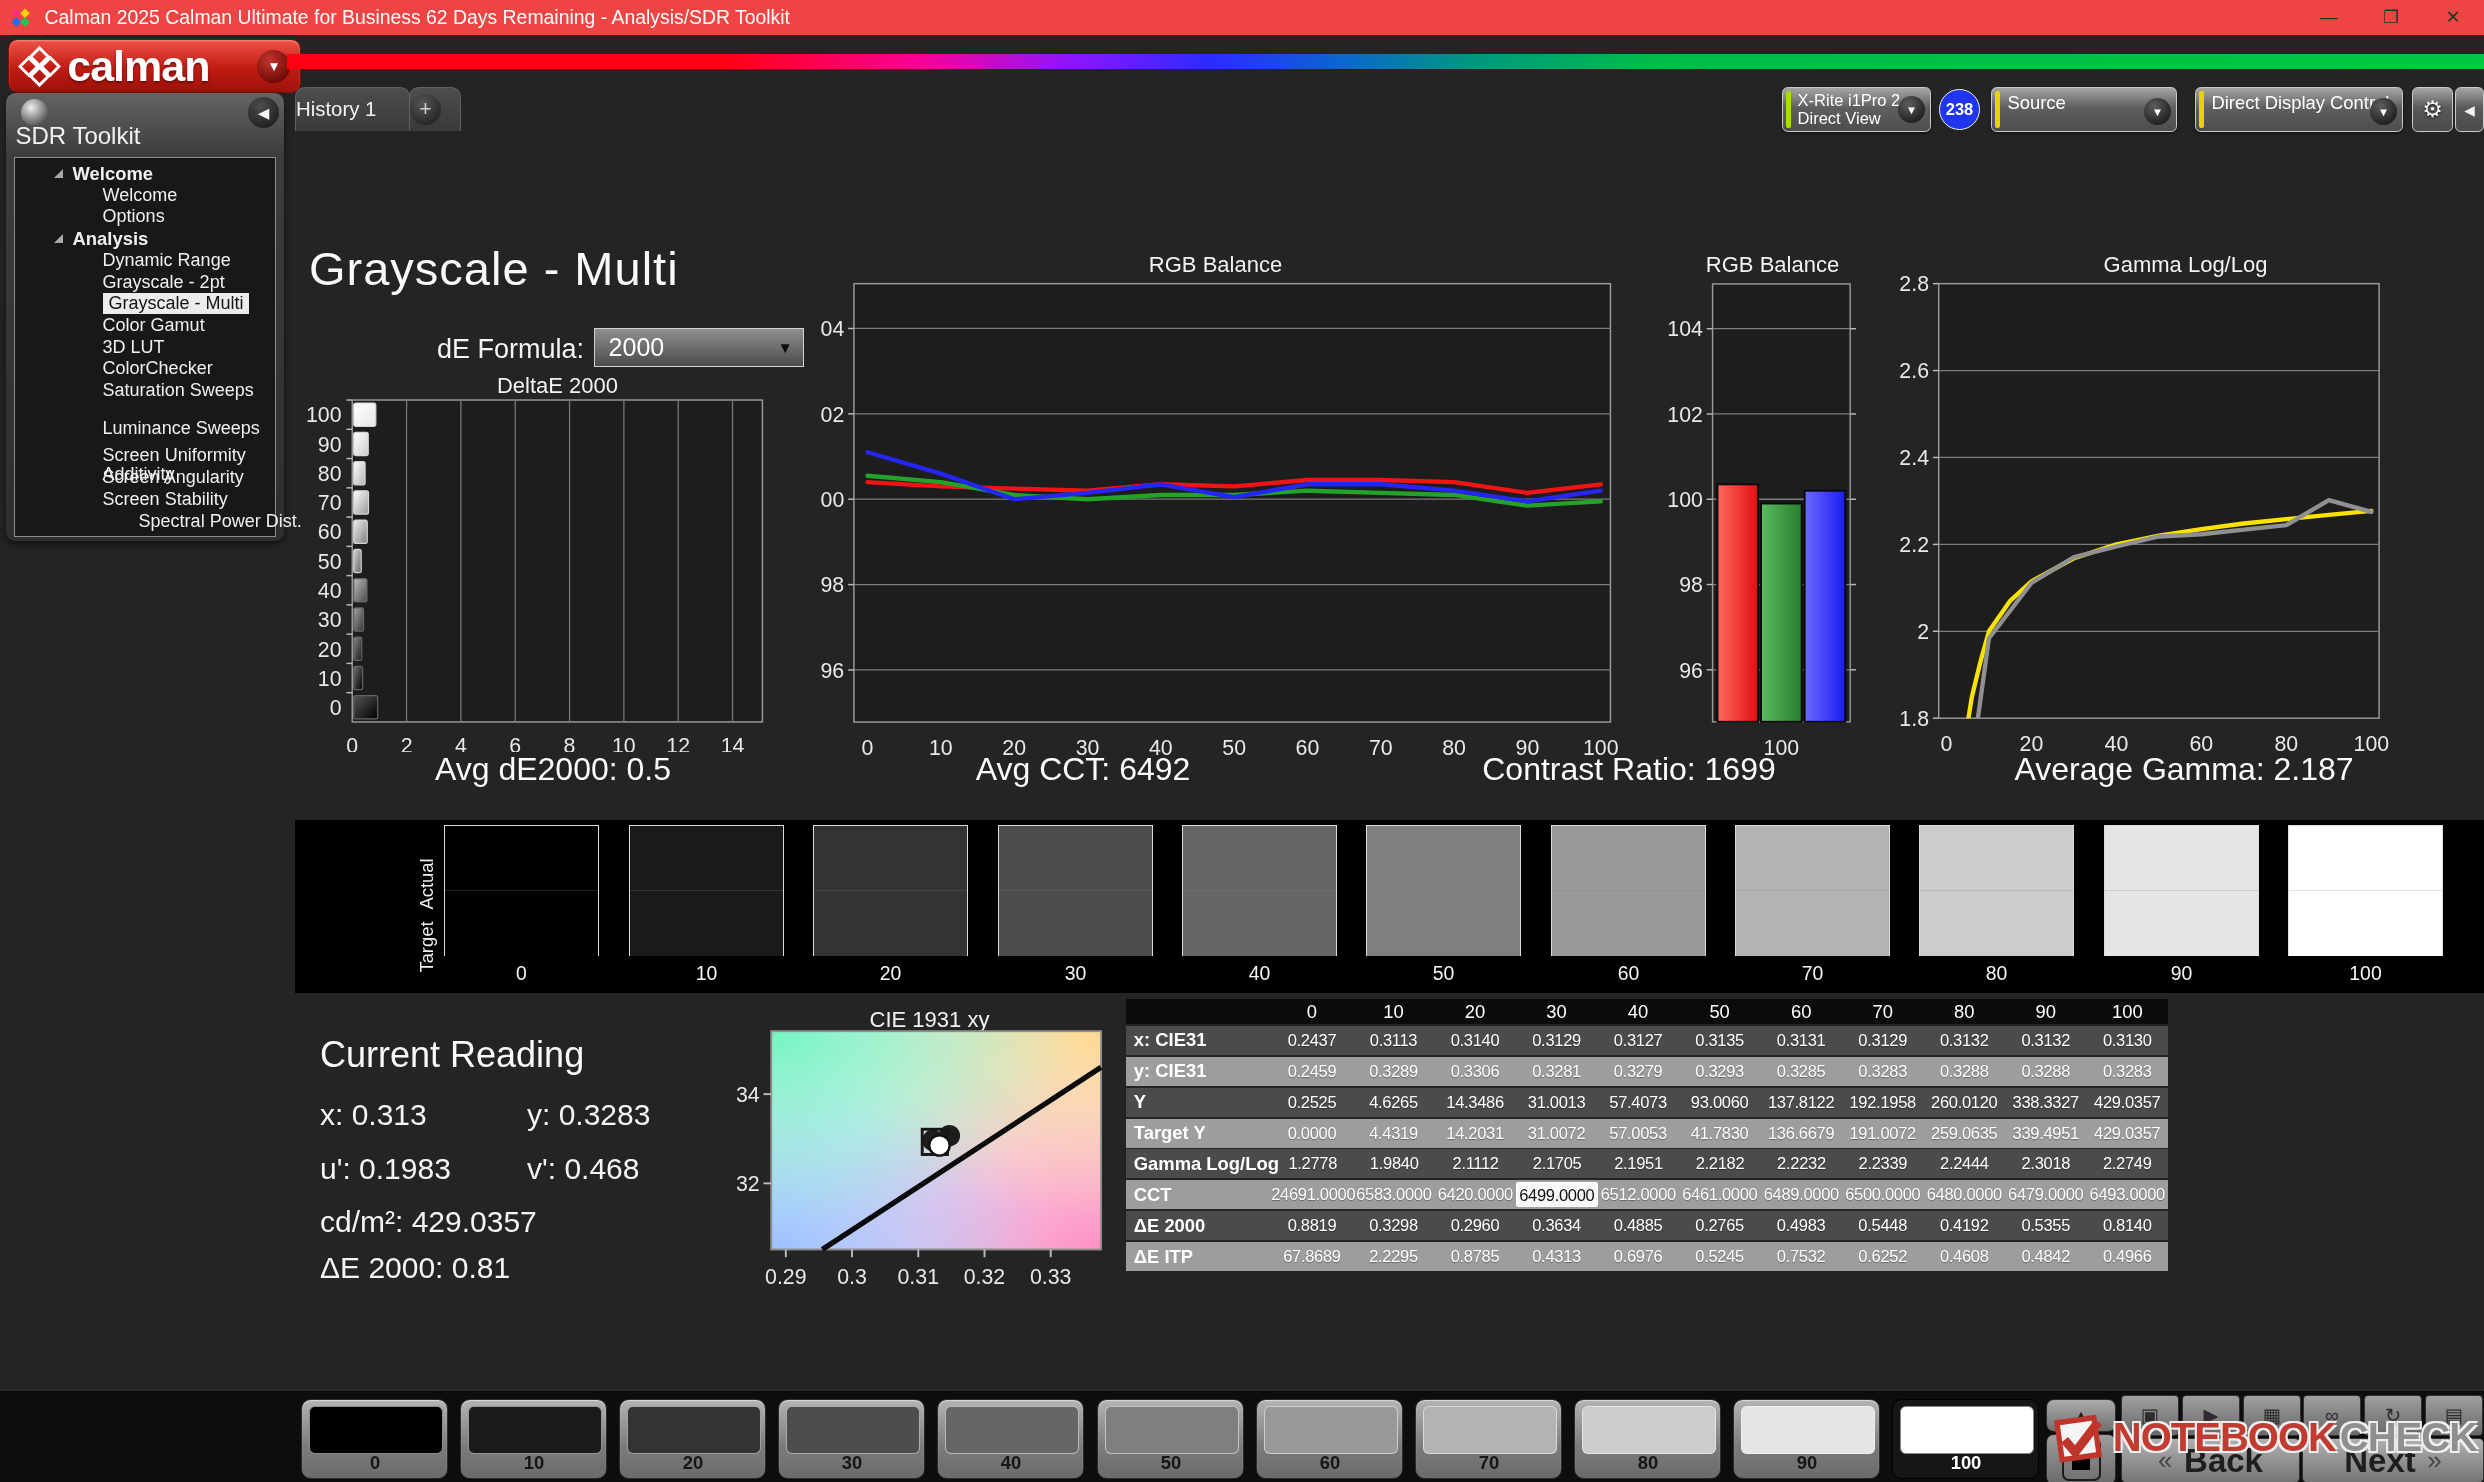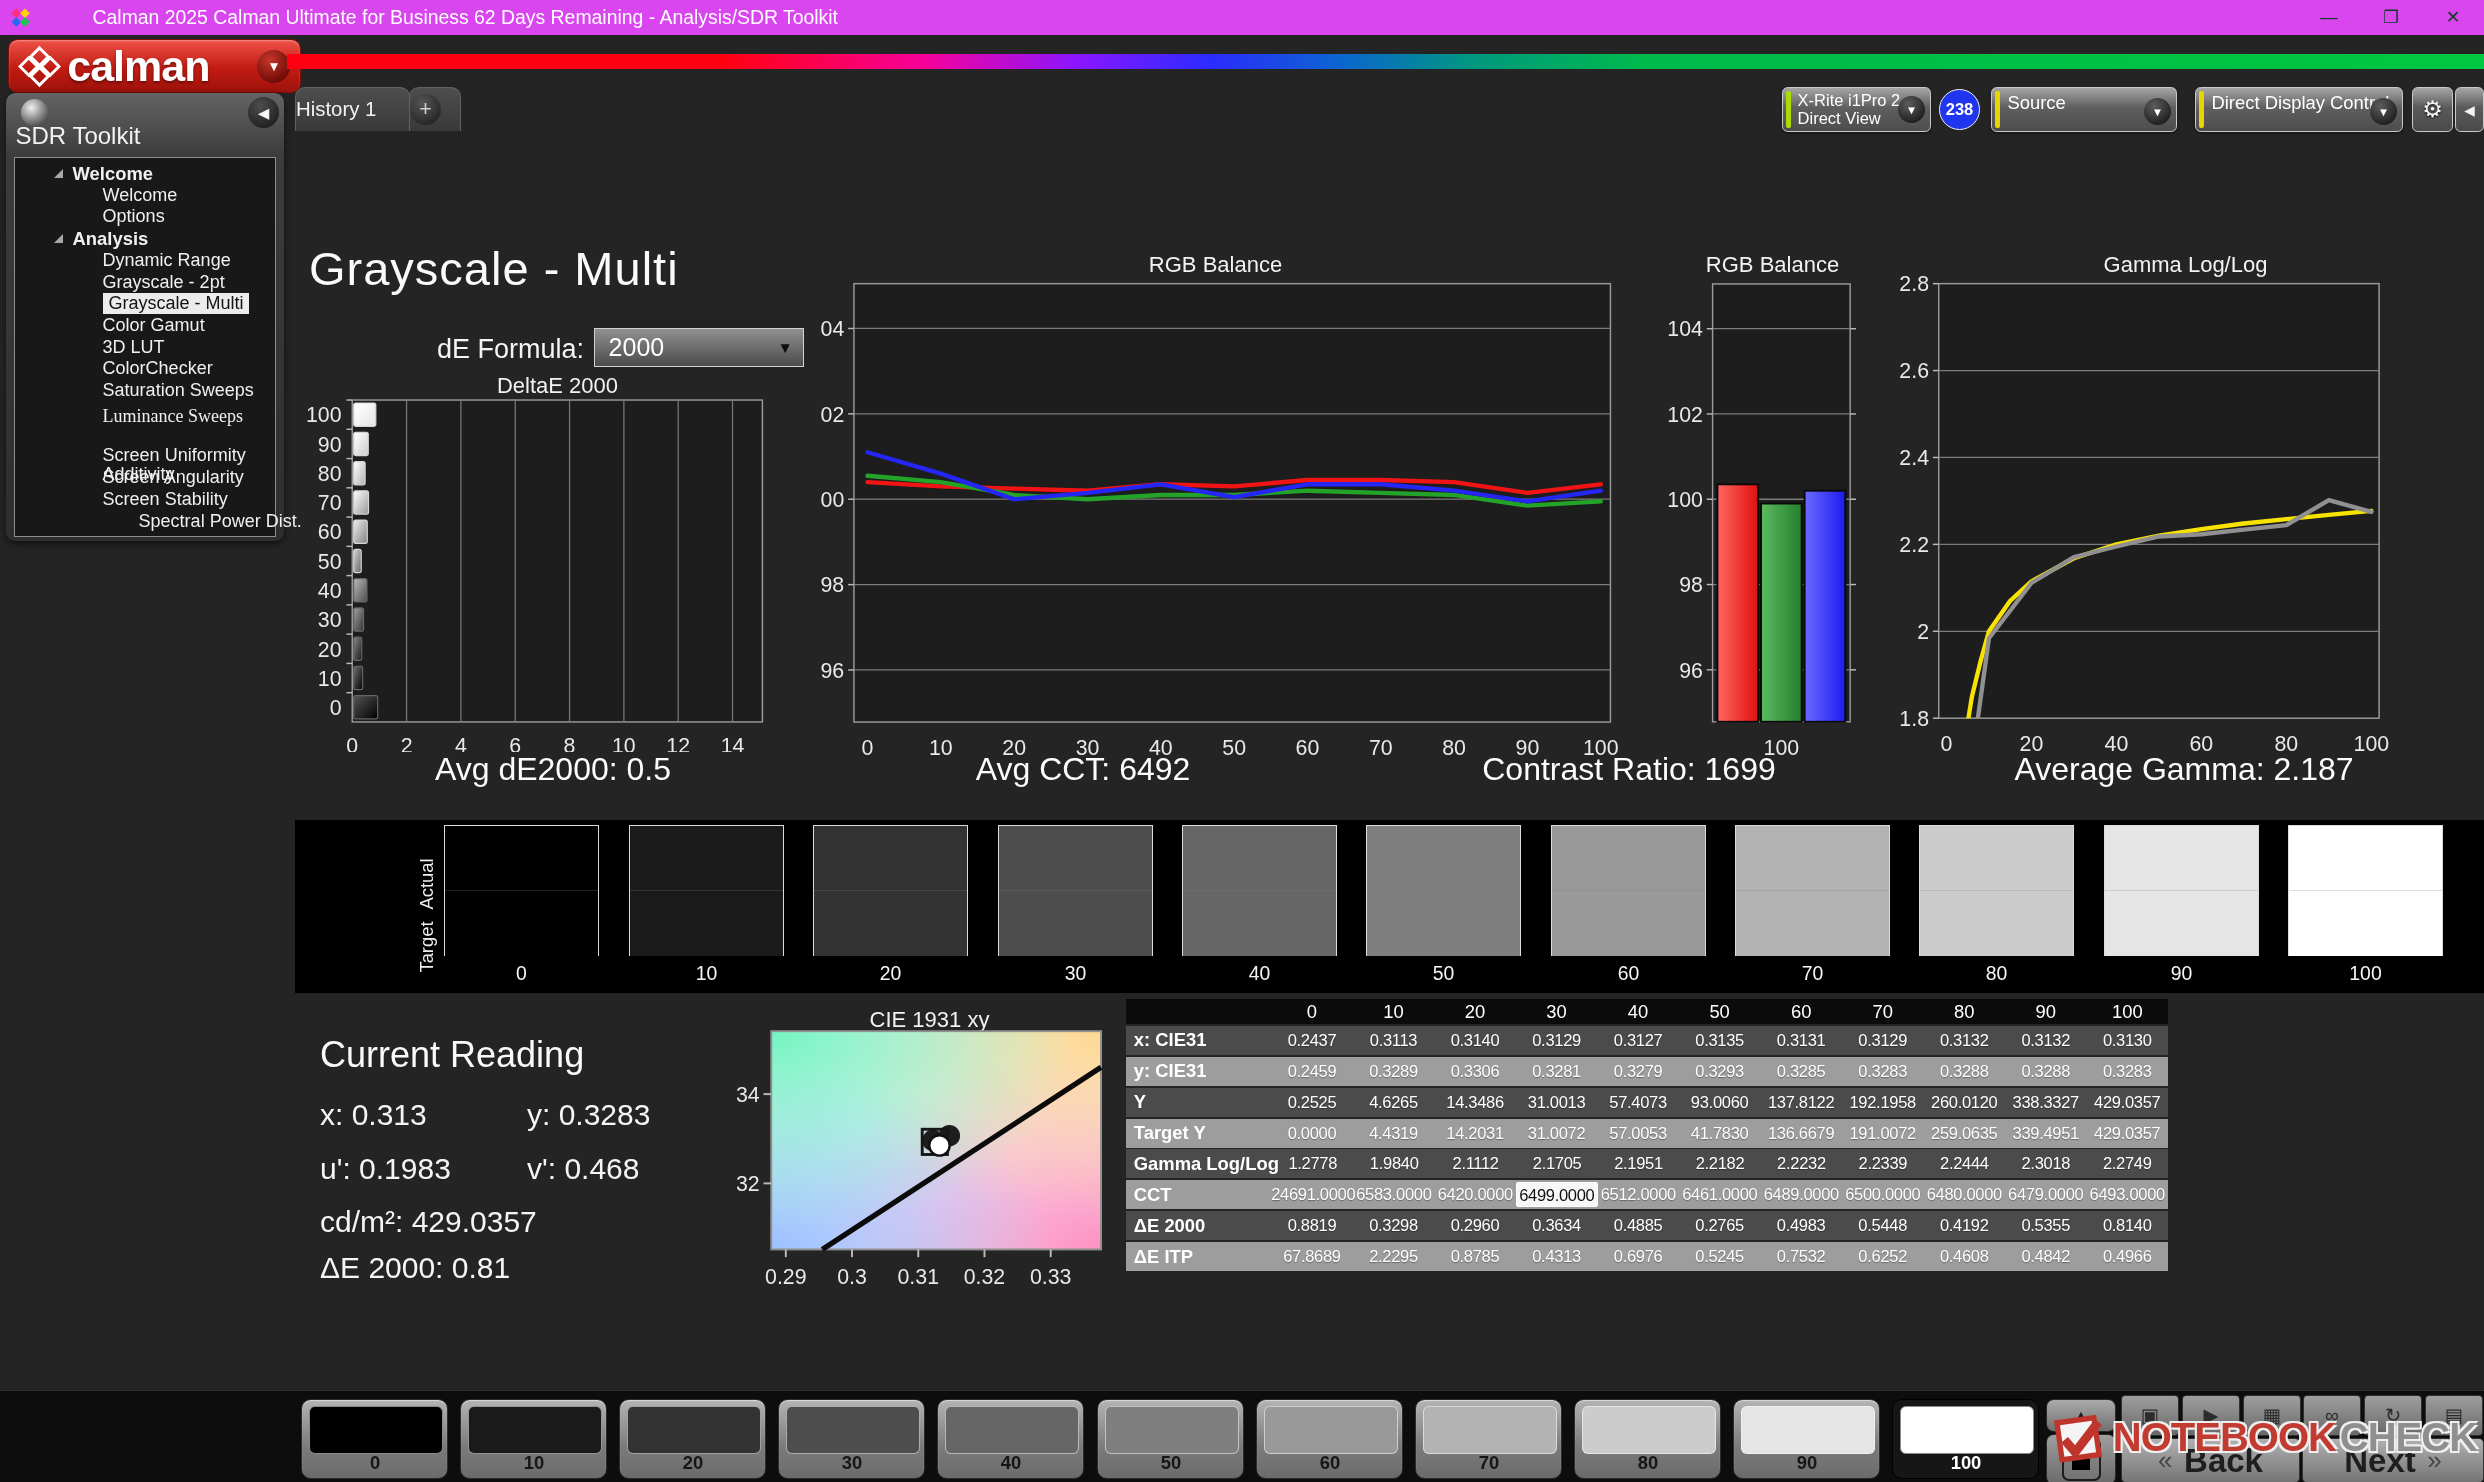--- a/index.html
+++ b/index.html
@@ -150,21 +150,21 @@
   .chev{font-size:26px;color:#454545;font-weight:400}
   #watermark{left:2038px;top:1395px;width:446px;height:85px;display:flex;align-items:center;
       justify-content:center;gap:3.9px;pointer-events:none;z-index:5}
   .wm-word{font-size:40px;font-weight:800;letter-spacing:-1px;
       text-shadow:1.9px 1.9px 0 #efefef,-1.9px -1.9px 0 #efefef,1.9px -1.9px 0 #efefef,-1.9px 1.9px 0 #efefef}
   .wm-1{color:#c23b31}.wm-2{color:#8f8f8f}
 </style>
 </head>
 <body>
 
-<div id="titlebar" class="abs" style="background: #d946ef; gap: 48px;">
+<div id="titlebar" class="abs" style="background: #ef4444;">
   <span style="margin:0 9.7px 0 9.7px;display:flex">
     <svg width="21.3" height="21.3" viewBox="0 0 22 22" style="position:static">
       <rect x="3" y="3" width="7" height="7" fill="#ff2d7c" transform="rotate(45 6.5 6.5)"></rect>
       <rect x="12" y="3" width="7" height="7" fill="#ffd400" transform="rotate(45 15.5 6.5)"></rect>
       <rect x="3" y="12" width="7" height="7" fill="#2469f2" transform="rotate(45 6.5 15.5)"></rect>
       <rect x="12" y="12" width="7" height="7" fill="#17c94e" transform="rotate(45 15.5 15.5)"></rect>
     </svg>
   </span>
   <span id="title-text">Calman 2025 Calman Ultimate for Business 62 Days Remaining  - Analysis/SDR Toolkit</span>
   <div id="win-controls">
@@ -201,21 +201,21 @@
     <div class="tree-item" style="left: 88px; top: 48px;">Options</div>
     <span class="tri" style="left: 39px; top: 76px;"></span>
     <div class="tree-item group" style="left: 58px; top: 70px;">Analysis</div>
     <div class="tree-item" style="left: 88px; top: 92px;">Dynamic Range</div>
     <div class="tree-item" style="left: 88px; top: 114px;">Grayscale - 2pt</div>
     <div class="tree-item selected" style="left: 88px; top: 135px;">Grayscale - Multi</div>
     <div class="tree-item" style="left: 88px; top: 157px;">Color Gamut</div>
     <div class="tree-item" style="left: 88px; top: 179px;">3D LUT</div>
     <div class="tree-item" style="left: 88px; top: 200px;">ColorChecker</div>
     <div class="tree-item" style="left: 88px; top: 222px;">Saturation Sweeps</div>
-    <div class="tree-item" style="left: 88px; top: 248px; font-family: Liberation Serif, serif;">Luminance Sweeps</div>
+    <div class="tree-item" style="left: 88px; top: 260px;">Luminance Sweeps</div>
     <div class="tree-item" style="left: 88px; top: 266px; margin-top: 40px;">Additivity</div>
     <div class="tree-item" style="left: 88px; top: 287px;">Screen Uniformity</div>
     <div class="tree-item" style="left: 88px; top: 309px;">Screen Angularity</div>
     <div class="tree-item" style="left: 88px; top: 331px;">Screen Stability</div>
     <div class="tree-item" style="left: 88px; top: 353px; margin-left: 36px;">Spectral Power Dist.</div>
   </div>
 
 <div id="tab-history" class="abs tab">
   <span>History 1</span>
 </div>

